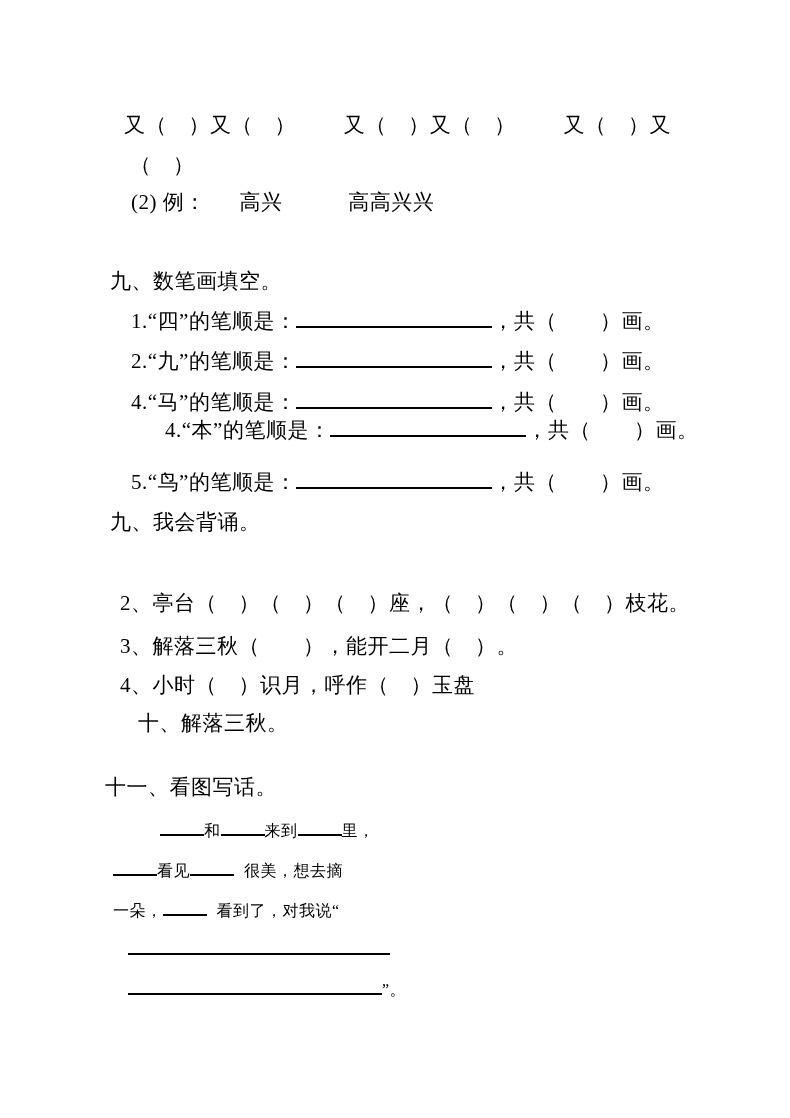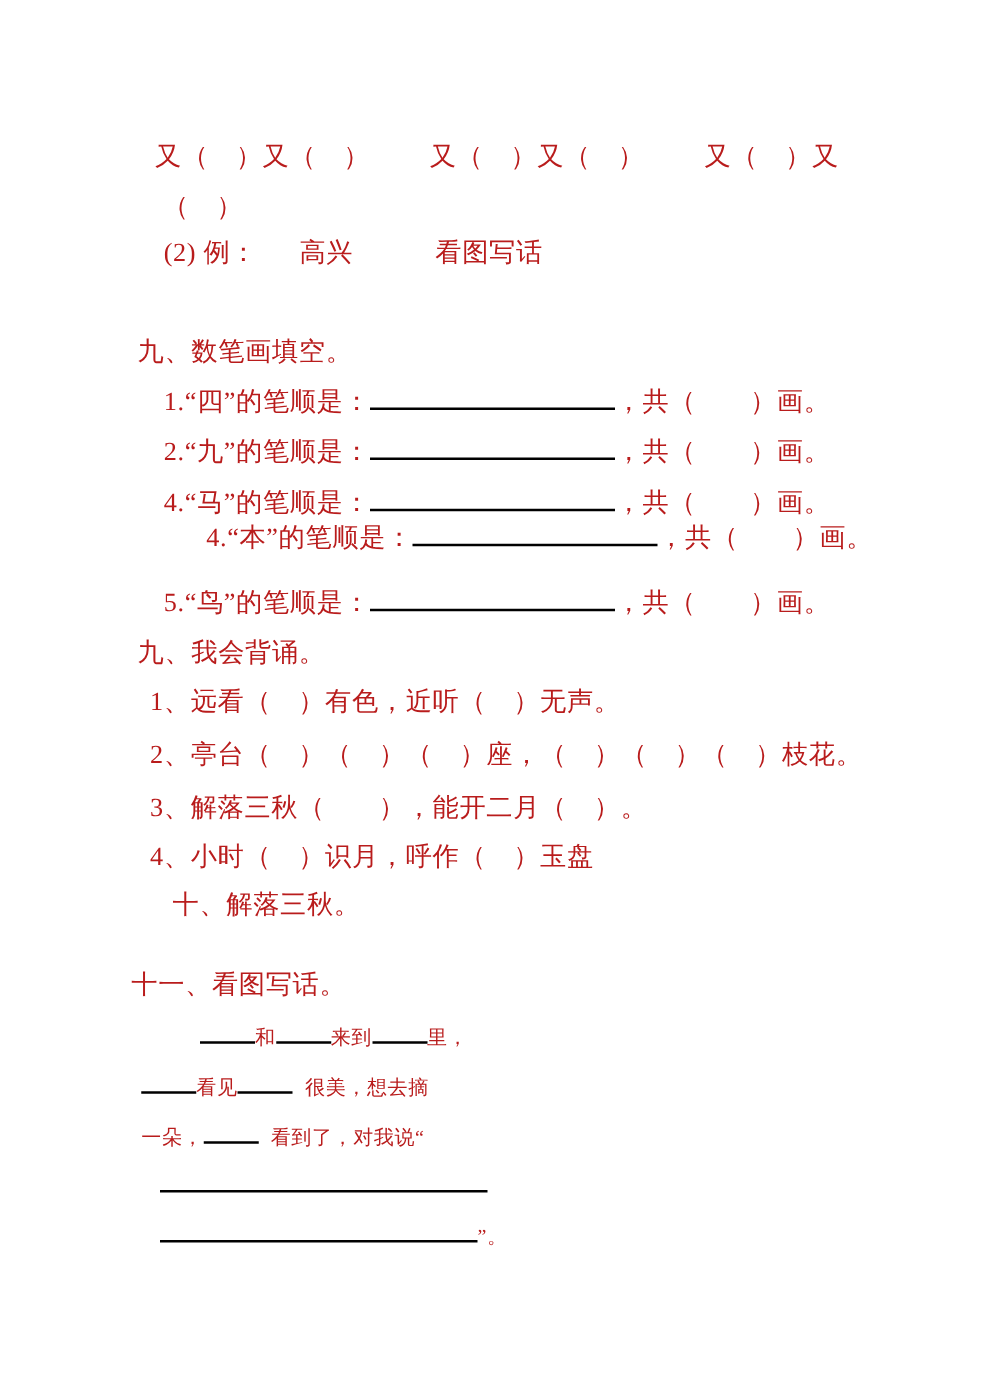--- a/index.html
+++ b/index.html
@@ -2,21 +2,21 @@
 <html><head>
 <meta charset="utf-8">
 <style>
   html, body { margin: 0; padding: 0; background: #ffffff; }
   .page {
     position: relative;
     width: 790px;
     height: 1118px;
     background: #ffffff;
     font-family: "Liberation Serif", "DejaVu Serif", serif;
-    color: #b91c1c;
+    color: #000000;
     font-size: 21px;
     overflow: hidden;
   }
   .row {
     position: absolute;
     height: 40px;
     line-height: 40px;
     white-space: nowrap;
     letter-spacing: 0.5px;
   }
@@ -72,21 +72,21 @@
   <div class="row r-pattern">
     <span class="group">又（　）又（　）</span>
     <span class="group">又（　）又（　）</span>
     <span class="group">又（　）又</span>
   </div>
   <div class="row r-wrap">（　）</div>
 
   <div class="row r-example">
     <span>(2) 例：</span>
     <span class="ml28">高兴</span>
-    <span class="ml60">看图写话</span>
+    <span class="ml60">高高兴兴</span>
   </div>
 
 
   <div class="row r-stroke-t">九、数笔画填空。</div>
 
   <div class="row r-s1">
     <span>1.“四”的笔顺是：</span><span class="blank b-stroke"></span><span>，共（　　）画。</span>
   </div>
   <div class="row r-s2">
     <span>2.“九”的笔顺是：</span><span class="blank b-stroke"></span><span>，共（　　）画。</span>
@@ -95,21 +95,20 @@
     <span>4.“马”的笔顺是：</span><span class="blank b-stroke"></span><span>，共（　　）画。</span>
   </div>
   <div class="row r-s4">
     <span>4.“本”的笔顺是：</span><span class="blank b-stroke"></span><span>，共（　　）画。</span>
   </div>
   <div class="row r-s5">
     <span>5.“鸟”的笔顺是：</span><span class="blank b-stroke"></span><span>，共（　　）画。</span>
   </div>
 
   <div class="row r-recite-t">九、我会背诵。</div>
-  <div class="row r-r1">1、远看（　）有色，近听（　）无声。</div>
   <div class="row r-r2">2、亭台（　）（　）（　）座，（　）（　）（　）枝花。</div>
   <div class="row r-r3">3、解落三秋（　　），能开二月（　）。</div>
   <div class="row r-r4">4、小时（　）识月，呼作（　）玉盘</div>
 
   <div class="row r-read-t">十、解落三秋。</div>
 
   <div class="row r-write-t">十一、看图写话。</div>
 
   <div class="row r-w1 story">
     <span class="blank b-story"></span><span>和</span><span class="blank b-story"></span><span>来到</span><span class="blank b-story"></span><span>里，</span>

